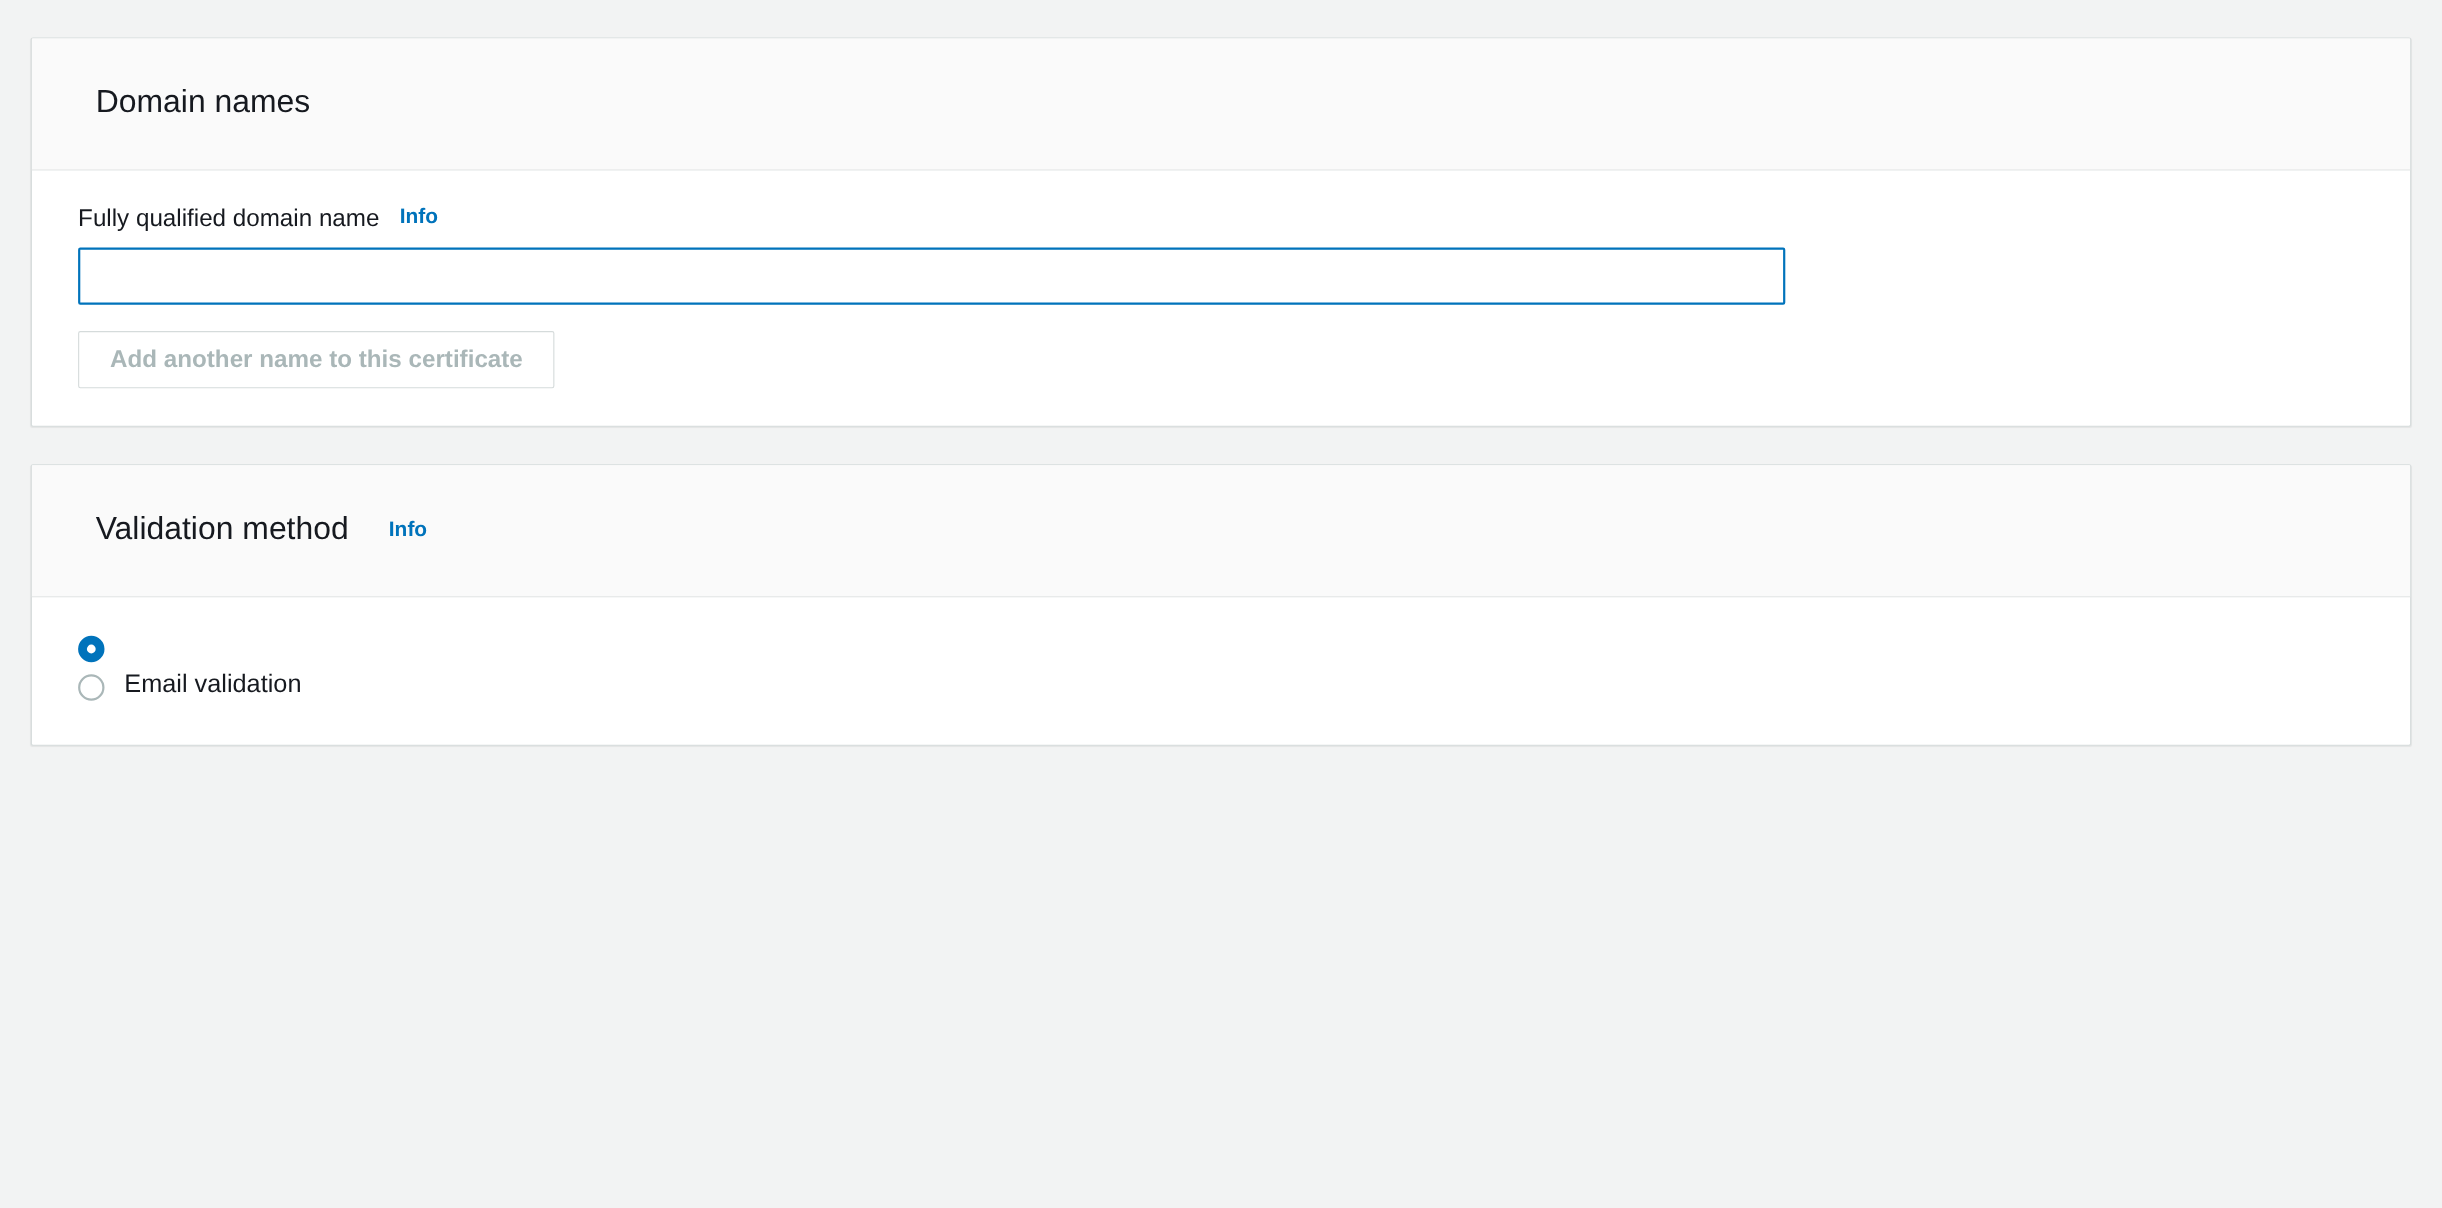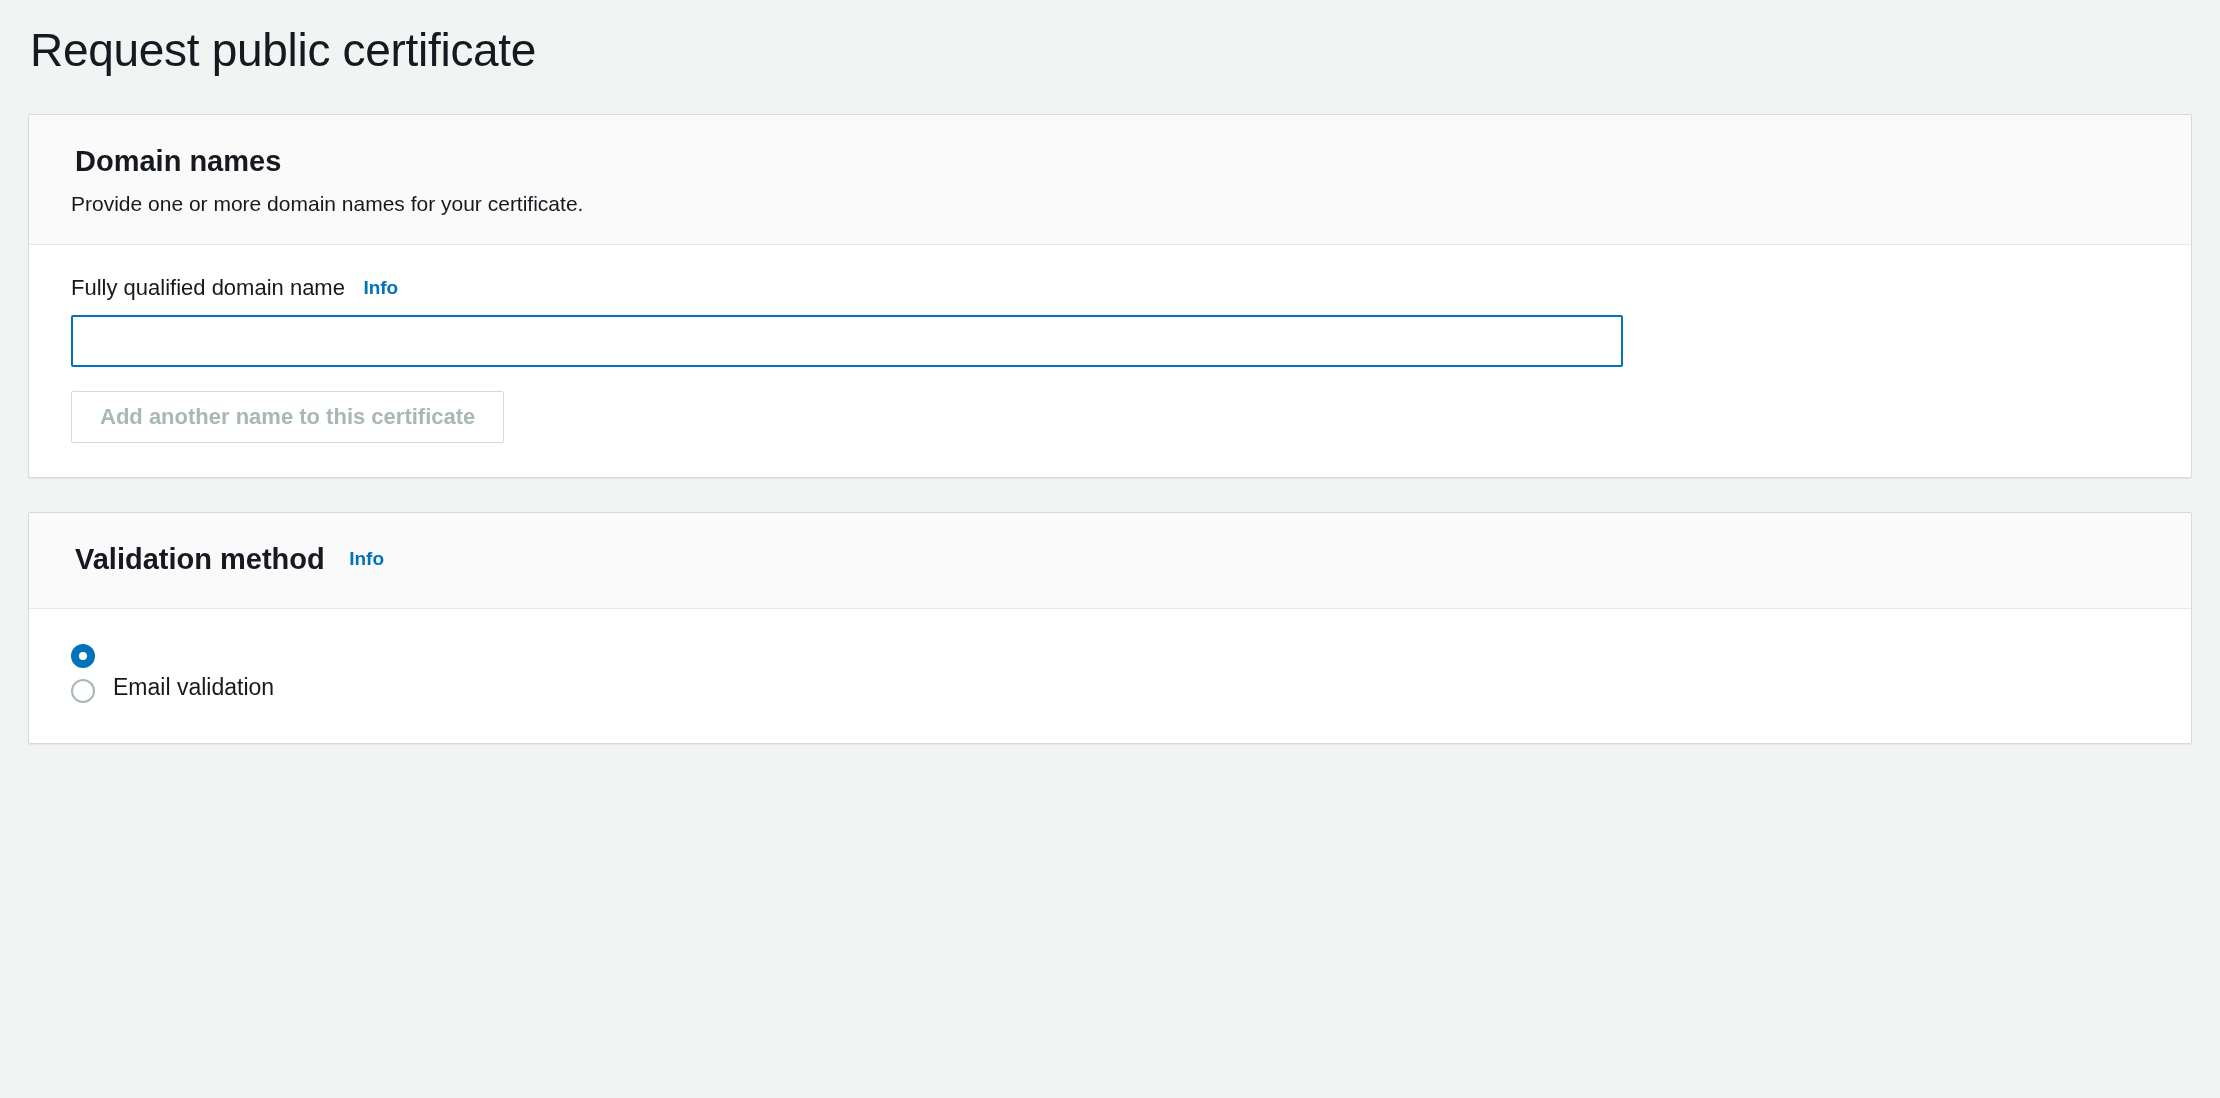--- a/index.html
+++ b/index.html
@@ -34,23 +34,23 @@
     border-radius: 2px;
     box-shadow: 0 1px 1px rgba(0,0,0,0.06);
     margin-top: 34px;
   }
   .card-header {
     background: #fafafa;
     border-bottom: 1px solid #e4e7e7;
     padding: 26px 42px 28px 42px;
   }
   .card-header h2 {
-    margin: 4px;
+    margin: 16px;
     font-size: 29px;
-    font-weight: 700;
+    font-weight: 400;
     color: #16191f;
     display: inline-block;
     vertical-align: middle;
   }
   .card-header .desc {
     margin: 10px 0 0 0;
     font-size: 21px;
     color: #16191f;
     font-weight: 400;
   }
@@ -165,26 +165,24 @@
     font-size: 21px;
     color: #16191f;
     line-height: 1.4;
   }
 </style>
 </head>
 <body>
 
 <div class="page">
 
-  <h1 class="page-title">Request public certificate</h1>
 
   <section class="card">
     <div class="card-header">
       <h2>Domain names</h2>
-      <p class="desc">Provide one or more domain names for your certificate.</p>
     </div>
     <div class="card-body">
       <label class="field-label">Fully qualified domain name</label>
       <a class="info-link inline-label">Info</a>
       <input class="text-input" type="text" autofocus="" placeholder="" style="">
       <button class="secondary-button">Add another name to this certificate</button>
     </div>
   </section>
 
   <section class="card">

